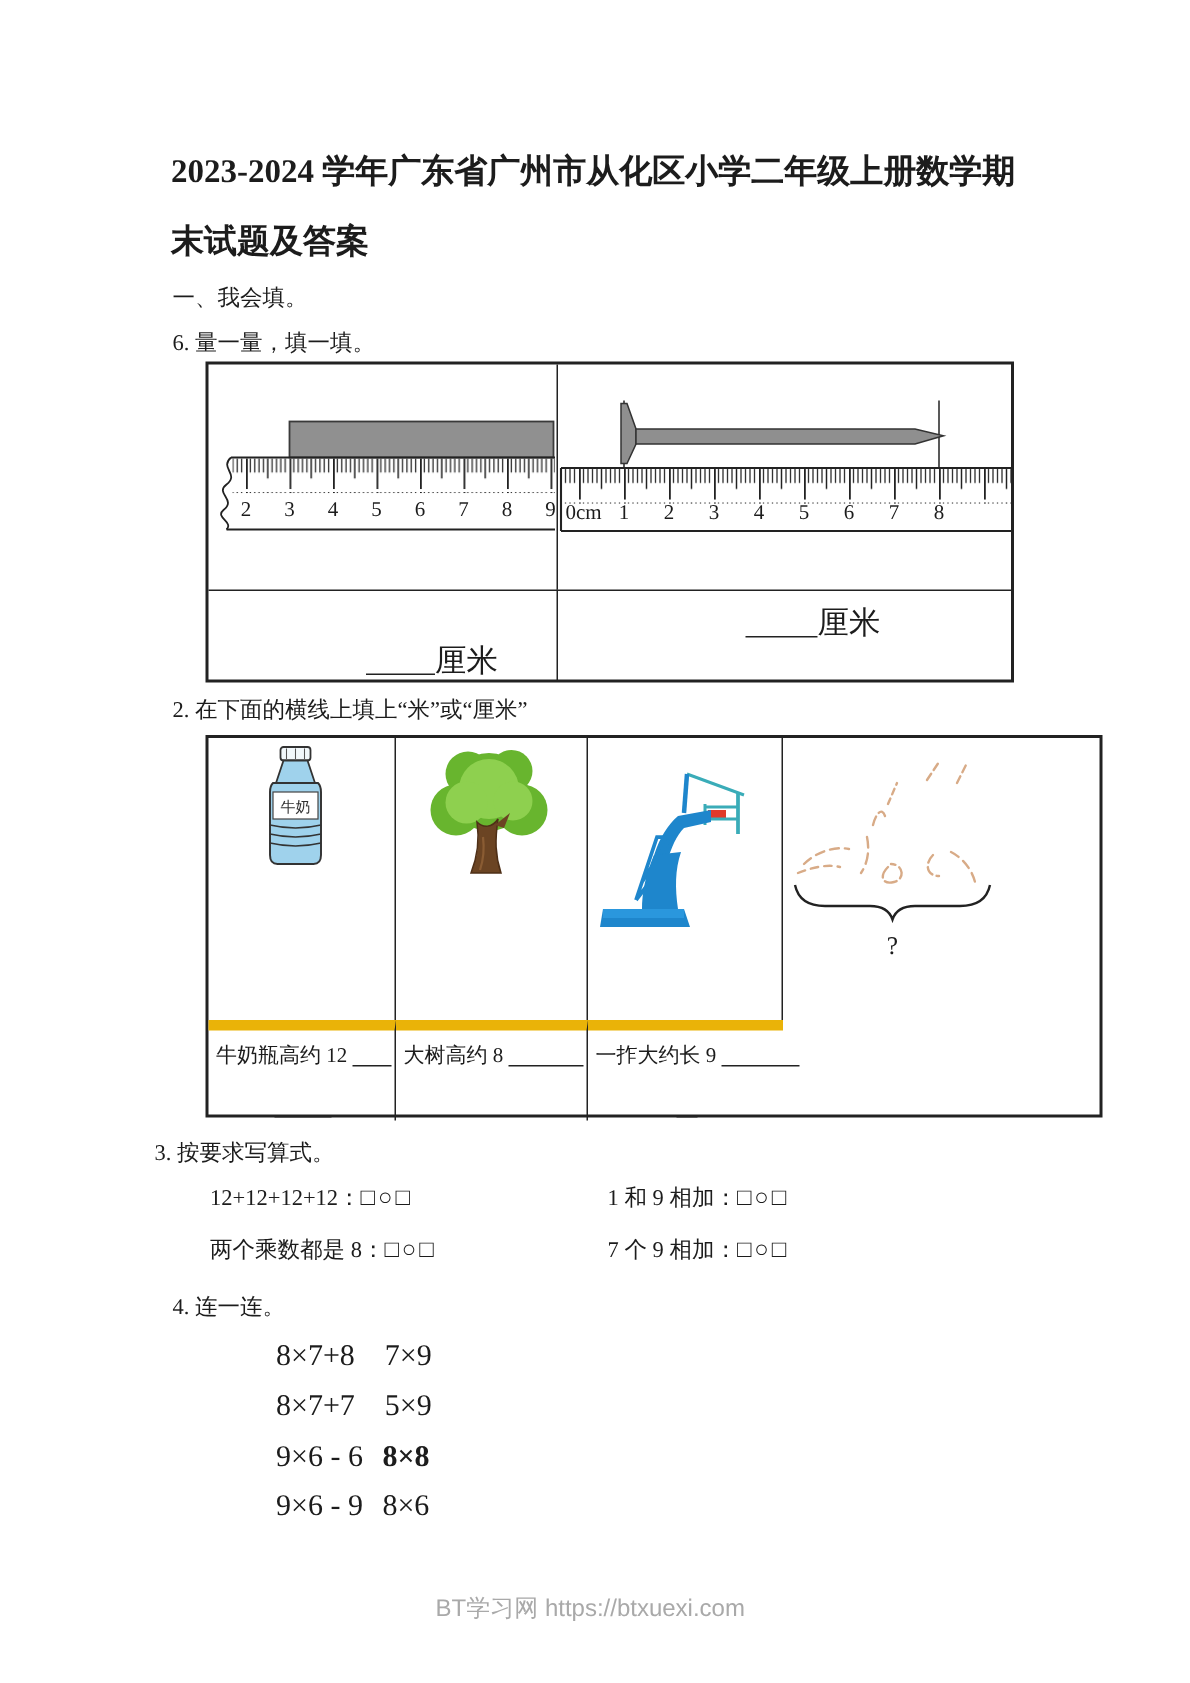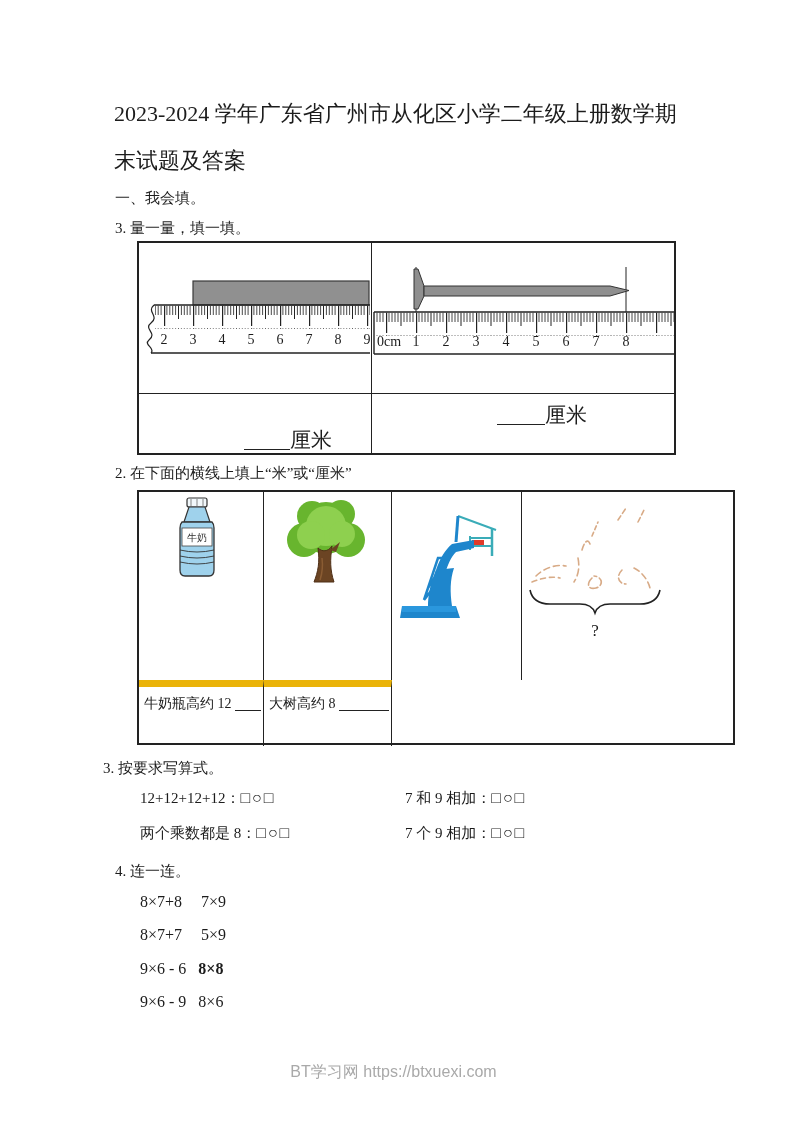--- a/index.html
+++ b/index.html
@@ -1,19 +1,19 @@
 <!DOCTYPE html>
 <html><head>
 <meta charset="utf-8">
 <style>
   html,body{margin:0;padding:0;background:#ffffff;}
   .page{position:relative;width:793px;height:1122px;background:#fff;overflow:hidden;
         font-family:"Liberation Serif","DejaVu Serif",serif;color:#1c1c1c;}
   .abs{position:absolute;}
-  .title{left:114px;top:90px;width:600px;font-size:22px;font-weight:normal;line-height:47px;white-space:nowrap;}
+  .title{left:114px;top:90px;width:600px;font-size:22px;font-weight:bold;line-height:47px;white-space:nowrap;}
   .bodytext{font-size:15px;white-space:nowrap;}
   .blank{display:inline-block;border-bottom:1px solid #222;height:14px;vertical-align:-3px;}
   
   .t1{left:137px;top:241px;width:539px;height:214px;border:2px solid #222;box-sizing:border-box;
       display:grid;grid-template-columns:233px 1fr;grid-template-rows:150px 1fr;}
   .t1 .c{box-sizing:border-box;}
   .t1 .br{border-right:1px solid #222;}
   .t1 .bt{border-top:1px solid #222;}
   .cmcell{font-size:21px;}
   
@@ -21,42 +21,42 @@
       display:grid;grid-template-columns:125px 128px 130px 1fr;grid-template-rows:188px 1fr;}
   .t2 .c{box-sizing:border-box;position:relative;}
   .t2 .br{border-right:1px solid #222;}
   .t2 .bt{border-top:7px solid #eab308;}
   .q2cap{font-size:14px;padding:8px 3px 0 5px;white-space:nowrap;}
   .wrap2{margin-top:17px;text-align:center;}
   
   .q3row{font-size:15px;white-space:nowrap;}
   .boxes{font-size:16px;letter-spacing:2px;}
   
-  .q4row{font-size:16px;white-space:nowrap;}
+  .q4row{font-size:20px;white-space:nowrap;margin-left:44px;}
   .q4row .rt{margin-left:15px;}
   
   .footer{left:0;top:1062px;width:787px;text-align:center;
           font-family:"Liberation Sans","DejaVu Sans",sans-serif;
           font-size:16px;color:#a9a9a9;}
   .footer a{color:#a9a9a9;text-decoration:none;}
   svg text{font-family:"Liberation Serif","DejaVu Serif",serif;}
 </style>
 </head>
 <body>
 
 <div class="page">
 
   <div class="abs title">
     <div>2023-2024 学年广东省广州市从化区小学二年级上册数学期</div>
     <div>末试题及答案</div>
   </div>
 
   <div class="abs bodytext" style="left:115px;top:189px;">一、我会填。</div>
 
-  <div class="abs bodytext" style="left:115px;top:219px;">3. 量一量，填一填。</div>
+  <div class="abs bodytext" style="left:115px;top:219px;">6. 量一量，填一填。</div>
 
   <div class="abs t1">
 
     <div class="c br">
       <svg width="231" height="148" viewBox="0 0 231 148">
         <defs>
           <pattern id="tp1" x="25" y="62" width="29" height="23" patternUnits="userSpaceOnUse">
             <line x1="0.6" y1="0" x2="0.6" y2="21" stroke="#222" stroke-width="1.2"></line>
             <line x1="2.9" y1="0" x2="2.9" y2="10" stroke="#333" stroke-width="0.9"></line>
             <line x1="5.8" y1="0" x2="5.8" y2="10" stroke="#333" stroke-width="0.9"></line>
@@ -227,29 +227,34 @@
 
     <div class="c br bt q2cap">
       <span>牛奶瓶高约 12</span>
       <span class="blank" style="width:26px;"></span>
       <div class="wrap2"><span class="blank" style="width:38px;"></span></div>
     </div>
     <div class="c br bt q2cap">
       <span>大树高约 8</span>
       <span class="blank" style="width:50px;"></span>
     </div>
+    <div class="c bt q2cap">
+      <span>一拃大约长 9</span>
+      <span class="blank" style="width:52px;"></span>
+      <div class="wrap2"><span class="blank" style="width:14px;"></span></div>
+    </div>
   </div>
 
   <div class="abs bodytext" style="left:103px;top:759px;">3. 按要求写算式。</div>
 
   <div class="abs q3row" style="left:140px;top:789px;">
     <span>12+12+12+12：</span><span class="boxes">□○□</span>
   </div>
   <div class="abs q3row" style="left:405px;top:789px;">
-    <span>7 和 9 相加：</span><span class="boxes">□○□</span>
+    <span>1 和 9 相加：</span><span class="boxes">□○□</span>
   </div>
   <div class="abs q3row" style="left:140px;top:824px;">
     <span>两个乘数都是 8：</span><span class="boxes">□○□</span>
   </div>
   <div class="abs q3row" style="left:405px;top:824px;">
     <span>7 个 9 相加：</span><span class="boxes">□○□</span>
   </div>
 
   <div class="abs bodytext" style="left:115px;top:862px;">4. 连一连。</div>
 

